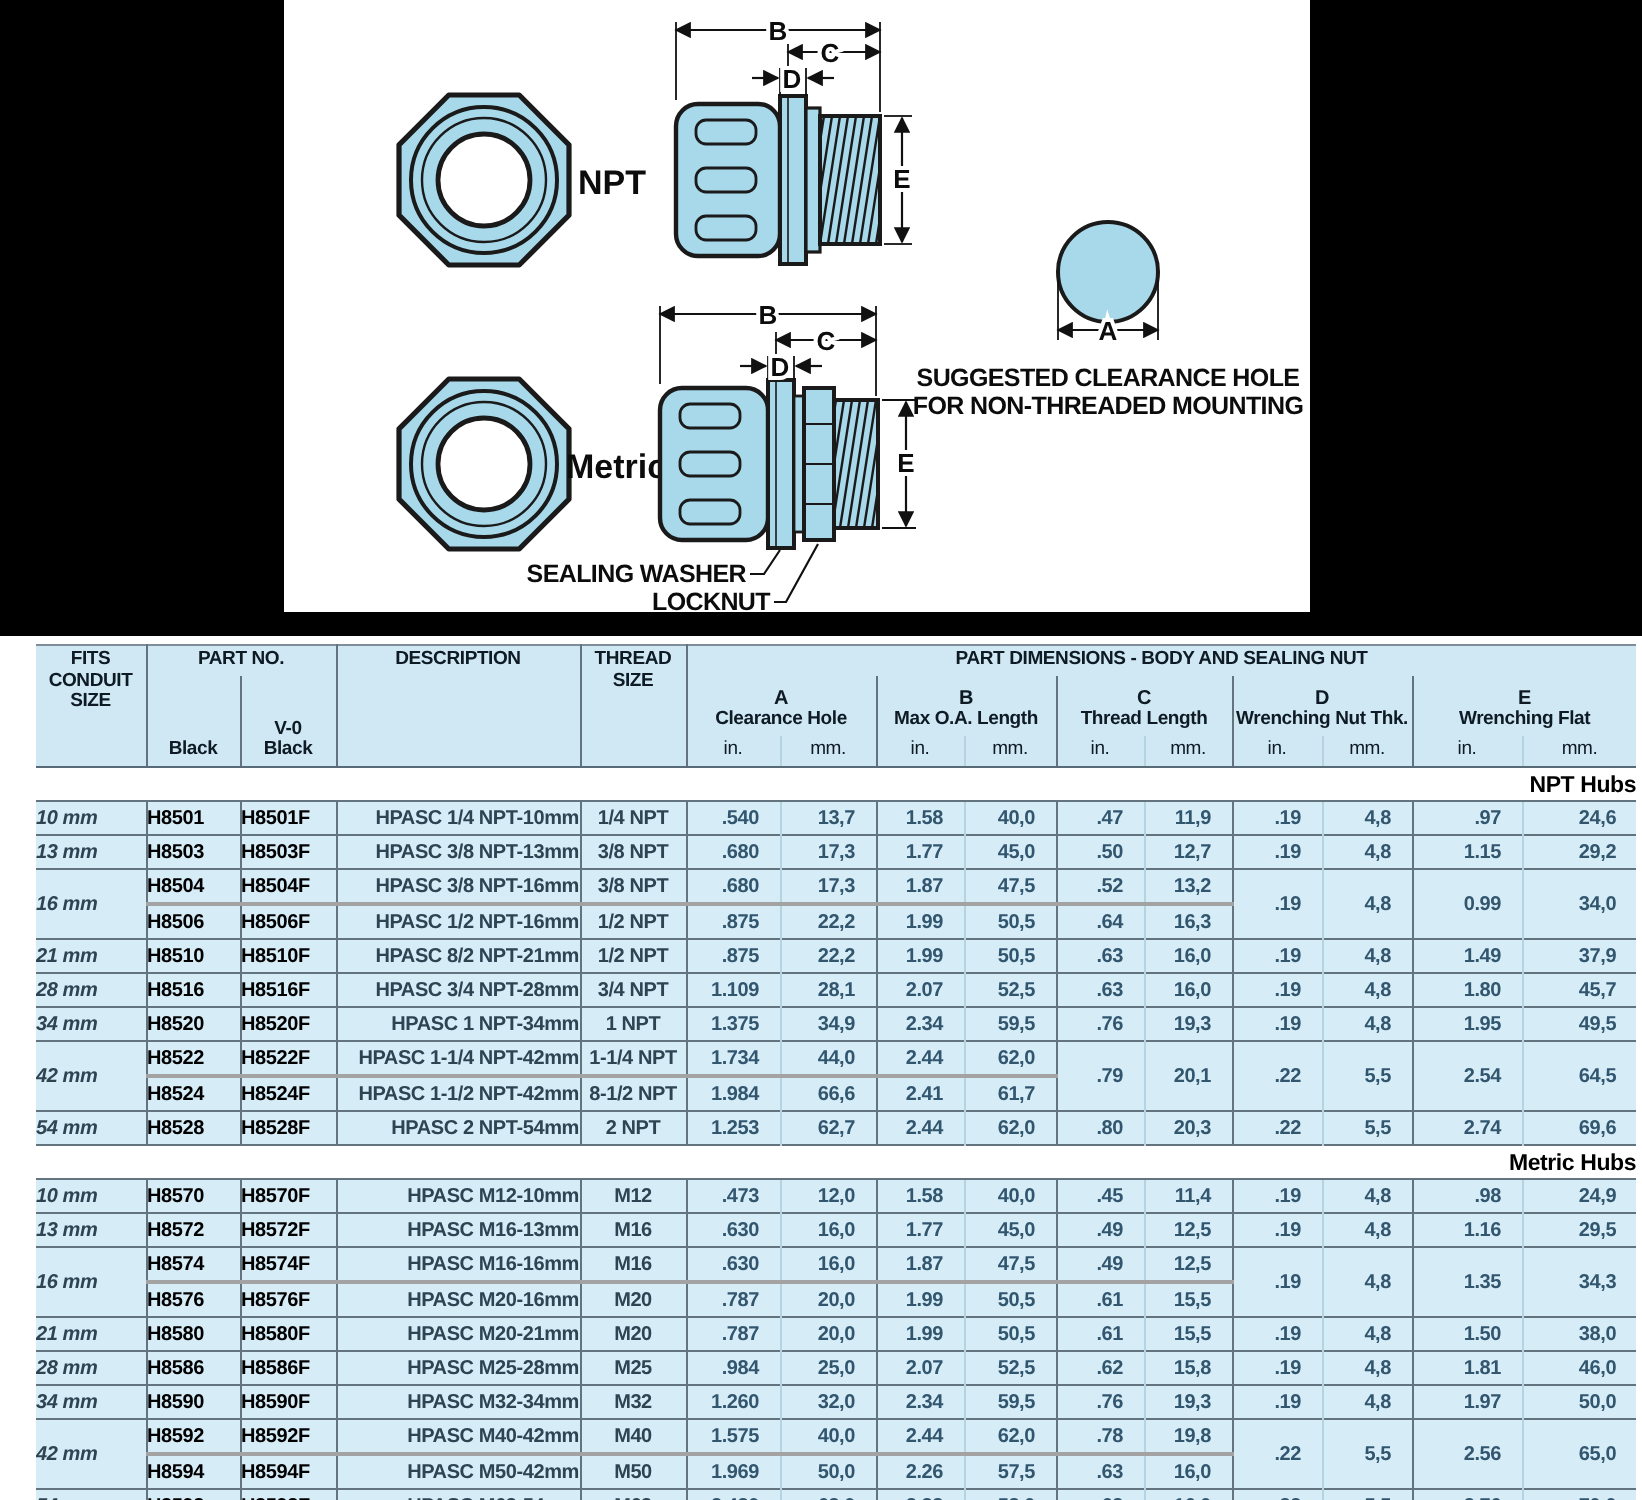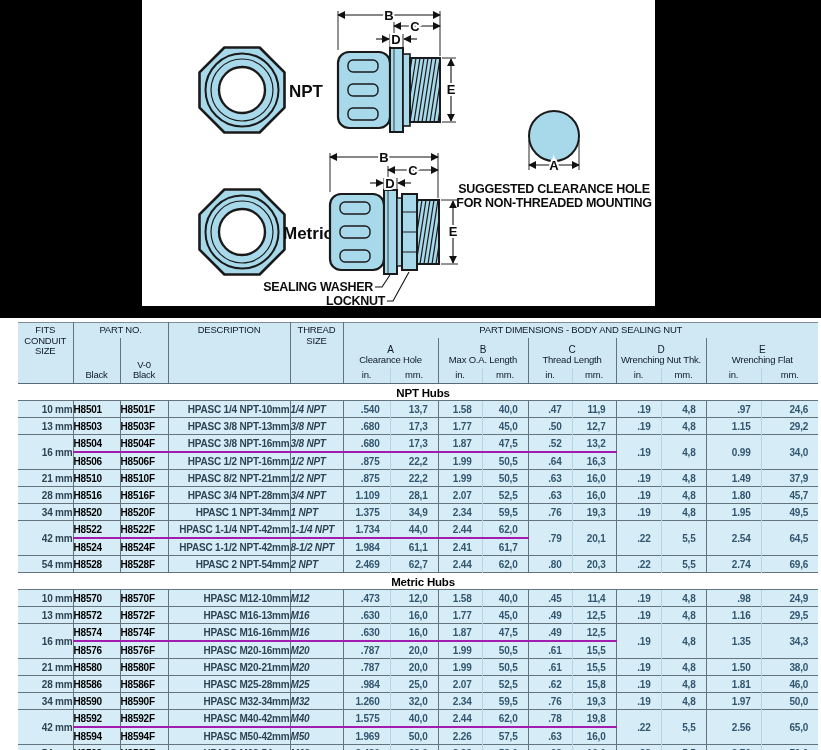--- a/index.html
+++ b/index.html
@@ -14,39 +14,39 @@
   .cap{font:bold 12.5px "Liberation Sans",sans-serif;fill:#0c0c0c;text-anchor:middle;letter-spacing:-0.3px;}
   .ll{font:bold 12.5px "Liberation Sans",sans-serif;fill:#0c0c0c;text-anchor:end;letter-spacing:-0.3px;}
   .dim{stroke:#111;stroke-width:1.1;fill:none;}
   .ext{stroke:#111;stroke-width:0.9;fill:none;}
   .part{fill:#a8d9ea;stroke:#1a1a1a;}
   
   .twrap{position:absolute;left:18px;top:322px;width:800px;}
   table{border-collapse:collapse;table-layout:fixed;width:800px;font-size:10px;letter-spacing:-0.2px;}
   table{border-top:1px solid #7d8d99;}
   th,td{margin:0;overflow:hidden;white-space:nowrap;}
-  thead th{background:#cfe8f4;color:#0e1a24;font-weight:normal;vertical-align:top;padding:2px 0 0 0;text-align:center;font-size:9.5px;line-height:1.12;}
+  thead th{background:#cfe8f4;color:#0e1a24;font-weight:bold;vertical-align:top;padding:2px 0 0 0;text-align:center;font-size:9.5px;line-height:1.12;}
   thead th.bot{vertical-align:bottom;padding:0 0 2px 0;}
   th.hb{border-bottom:1px solid #586a76;}
   .vd{border-left:1px solid #64747f;}
   .vl{border-left:1px solid #b6d3e2;}
   tr.hr1 th{height:13px;}
   tr.hr2 th{height:28px;}
   tr.hr3 th{height:13px;font-weight:normal;}
   .gl{font-size:10px;}
   .gn{font-size:9.5px;}
   tbody td{background:#d6edf8;height:16px;padding:0;vertical-align:middle;color:#33566f;font-weight:bold;}
-  td.fits{text-align:right;color:#2f4453;}
+  td.fits{text-align:left;color:#2f4453;font-style:italic;}
   td.pn{text-align:left;color:#000;}
   td.desc{text-align:right;padding-left:7px;color:#2f4453;}
-  td.thr{text-align:left;color:#2f4453;font-style:italic;}
+  td.thr{text-align:center;color:#2f4453;}
   td.num{text-align:right;padding-right:10px;}
   tr.gs>td{border-top:1px solid #64747f;}
-  tr.gc>td{border-top:2px solid #a21caf;}
-  tr.sect>td{background:#ffffff;color:#000;font-size:11.5px;font-weight:bold;text-align:center;padding:2px 0 1px 10px;height:13px;border-top:1px solid #64747f;}
+  tr.gc>td{border-top:2px solid #a3a3a3;}
+  tr.sect>td{background:#ffffff;color:#000;font-size:11.5px;font-weight:bold;text-align:right;padding:2px 0 1px 10px;height:13px;border-top:1px solid #64747f;}
   tbody tr:last-child>td{border-bottom:1px solid #64747f;}
 </style>
 </head>
 <body>
 
 <div class="page">
 
   <div class="band">
     <div class="panel">
       <svg width="513" height="306" viewBox="0 0 513 306">
@@ -393,31 +393,31 @@
             <td class="num vl" rowspan="2">5,5</td>
         <td class="num vd" rowspan="2">2.54</td>
             <td class="num vl" rowspan="2">64,5</td>
       </tr>
       <tr class="gc">
         <td class="pn vd">H8524</td>
         <td class="pn vd">H8524F</td>
         <td class="desc vd">HPASC 1-1/2 NPT-42mm</td>
         <td class="thr vd">8-1/2 NPT</td>
         <td class="num vd">1.984</td>
-            <td class="num vl">61,1</td>
+            <td class="num vl">66,6</td>
         <td class="num vd">2.41</td>
             <td class="num vl">61,7</td>
       </tr>
       <tr class="gs">
         <td class="fits">54 mm</td>
         <td class="pn vd">H8528</td>
         <td class="pn vd">H8528F</td>
         <td class="desc vd">HPASC 2 NPT-54mm</td>
         <td class="thr vd">2 NPT</td>
-        <td class="num vd">2.469</td>
+        <td class="num vd">1.253</td>
             <td class="num vl">62,7</td>
         <td class="num vd">2.44</td>
             <td class="num vl">62,0</td>
         <td class="num vd">.80</td>
             <td class="num vl">20,3</td>
         <td class="num vd">.22</td>
             <td class="num vl">5,5</td>
         <td class="num vd">2.74</td>
             <td class="num vl">69,6</td>
       </tr>

